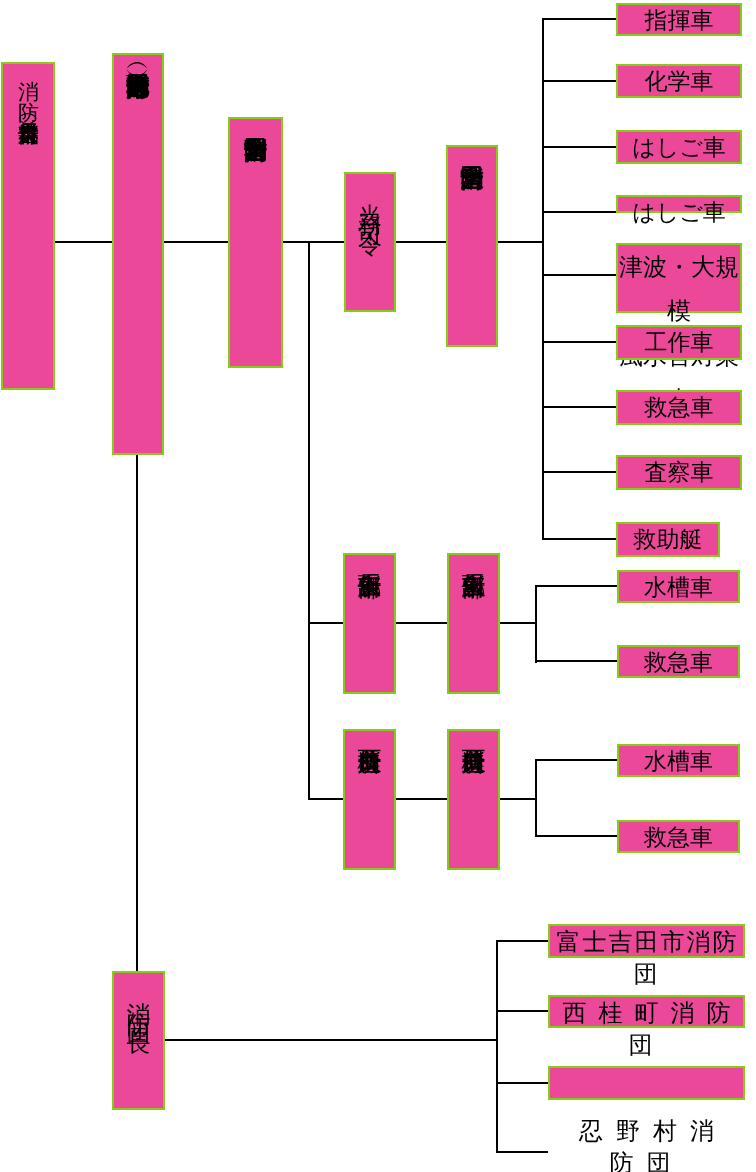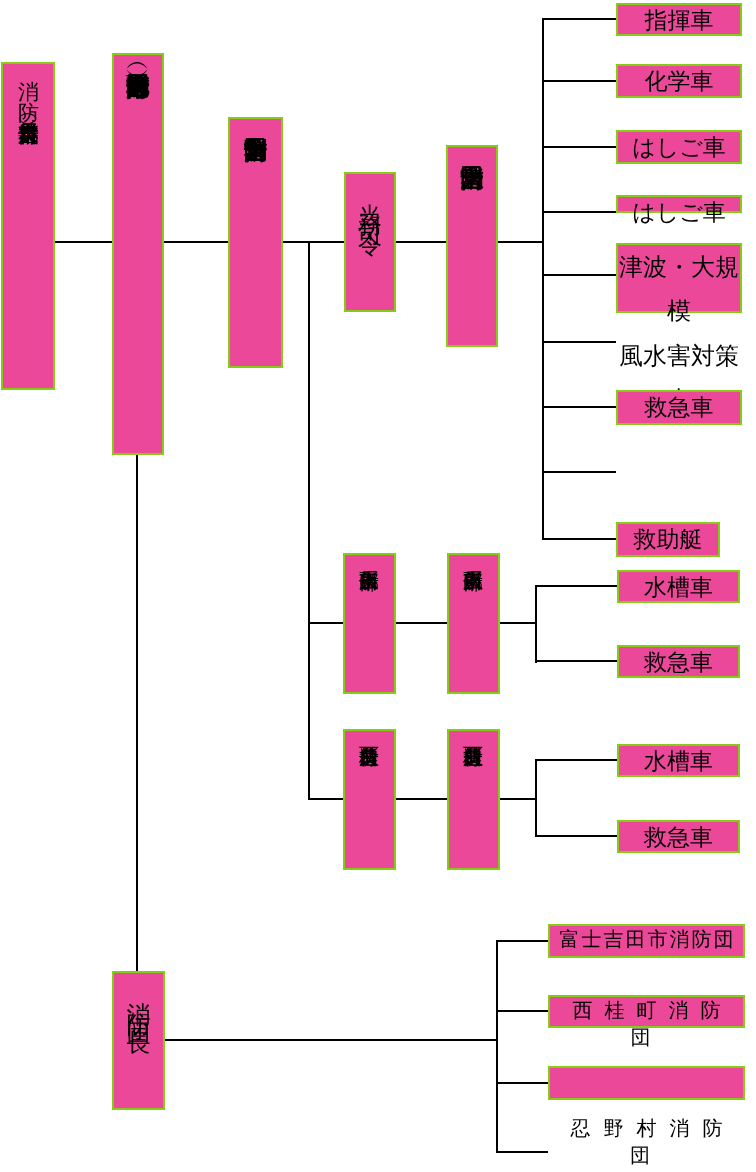--- a/index.html
+++ b/index.html
@@ -8,21 +8,21 @@
     font-family:"Liberation Serif","DejaVu Serif",serif;
     color:#000;overflow:hidden;
   }
   .box{
     position:absolute;box-sizing:border-box;border:2px solid #84cc16;background:#ec4899;
     display:flex;align-items:flex-start;justify-content:center;text-align:center;
   }
   .vt{writing-mode:vertical-rl;text-orientation:mixed;line-height:1;}
   .fs21{font-size:21px;}
   .fs24{font-size:24px;}
-  .fs22{font-size:20px;font-family:Liberation Serif, serif;}
+  .fs22{font-size:24px;font-family:Liberation Serif, serif;}
   .fs23{font-size:23px;}
   .sp10v{letter-spacing:10px;text-indent:10px;}
   .sp2{letter-spacing:2px;text-indent:2px;}
   .sp12{letter-spacing:12px;text-indent:12px;}
   .sp13{letter-spacing:13px;text-indent:13px;margin-top:47px;}
   .twoline{white-space:pre-line;font-size:24px;line-height:1.85;}
   .hline{position:absolute;height:2px;background:#000;}
   .vline{position:absolute;width:2px;background:#000;}
 </style>
 </head>
@@ -100,22 +100,28 @@
   <div class="box fs23" style="left:616px;top:130px;width:126px;height:34px">
     <span>はしご車</span>
   </div>
   <div class="box fs23" style="left:616px;top:195px;width:126px;height:18px">
     <span>はしご車</span>
   </div>
   <div class="box" style="left:616px;top:243px;width:126px;height:70px">
     <span class="twoline">津波・大規模
 風水害対策車</span>
   </div>
+  <div class="box fs23" style="left:616px;top:325px;width:126px;height:35px">
+    <span>工作車</span>
+  </div>
   <div class="box fs23" style="left:616px;top:390px;width:126px;height:35px">
     <span>救急車</span>
+  </div>
+  <div class="box fs23" style="left:616px;top:455px;width:126px;height:35px">
+    <span>査察車</span>
   </div>
   <div class="box fs23" style="left:616px;top:522px;width:104px;height:35px">
     <span>救助艇</span>
   </div>
 
   <div class="box" style="left:343px;top:553px;width:53px;height:141px">
     <span class="vt fs22">東部出張所長</span>
   </div>
   <div class="box" style="left:447px;top:553px;width:53px;height:141px">
     <span class="vt fs22">東部出張所員</span>

